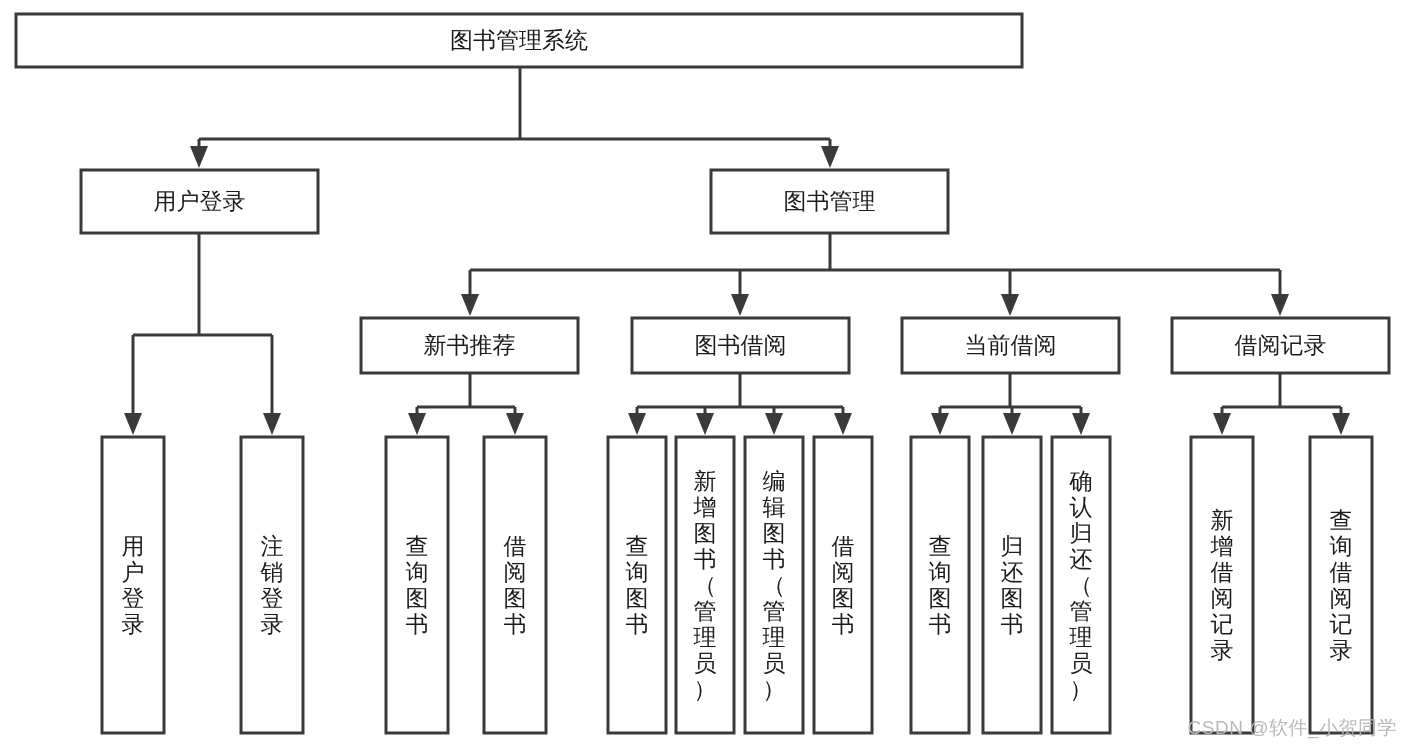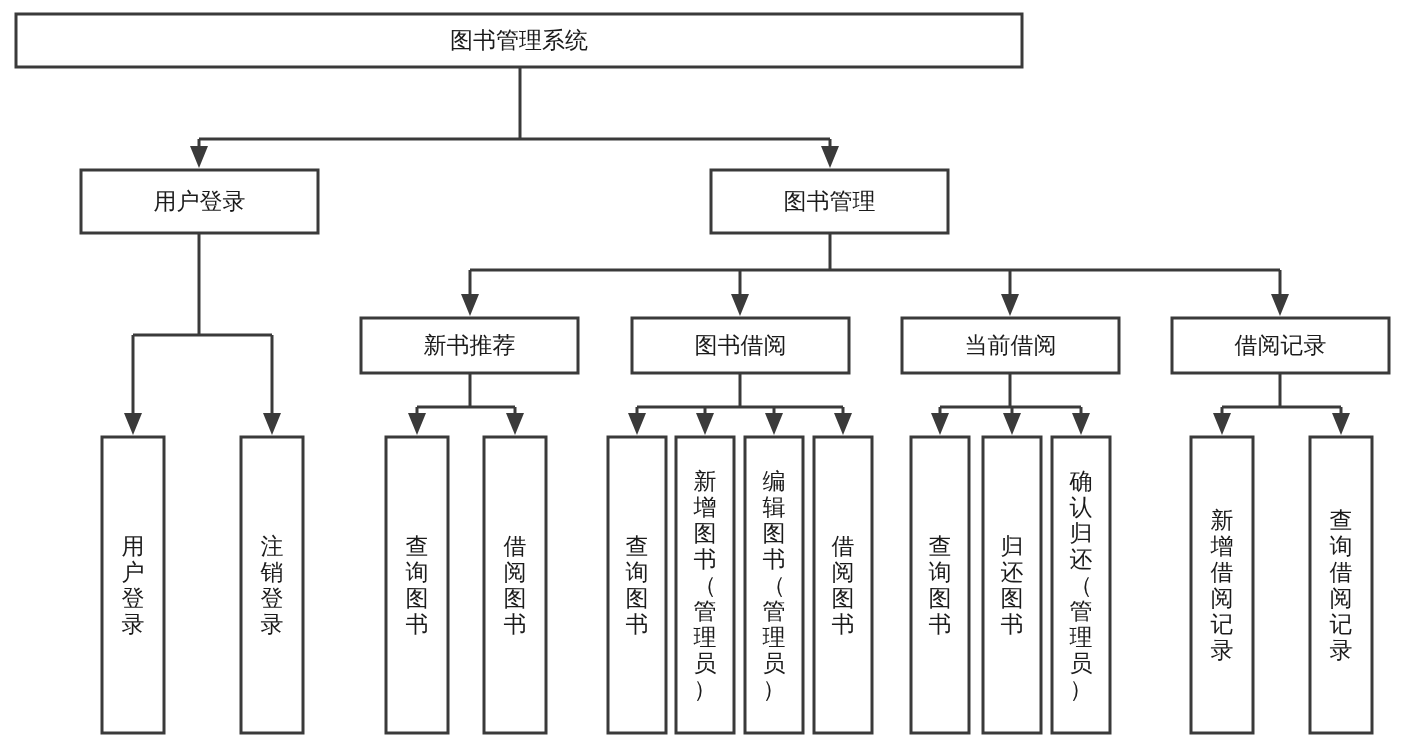--- a/index.html
+++ b/index.html
@@ -192,13 +192,14 @@
       </g>
       <g>
         <rect x="1191" y="437" width="62" height="296" class="box-rect"></rect>
         <text x="1222" y="528" class="box-label-v"><tspan x="1222" dy="0">新</tspan><tspan x="1222" dy="26">增</tspan><tspan x="1222" dy="26">借</tspan><tspan x="1222" dy="26">阅</tspan><tspan x="1222" dy="26">记</tspan><tspan x="1222" dy="26">录</tspan></text>
       </g>
       <g>
         <rect x="1310" y="437" width="62" height="296" class="box-rect"></rect>
         <text x="1341" y="528" class="box-label-v"><tspan x="1341" dy="0">查</tspan><tspan x="1341" dy="26">询</tspan><tspan x="1341" dy="26">借</tspan><tspan x="1341" dy="26">阅</tspan><tspan x="1341" dy="26">记</tspan><tspan x="1341" dy="26">录</tspan></text>
       </g>
     </svg>
+  <div class="watermark">CSDN @软件_小贺同学</div>
 </div>
 
 </body></html>

